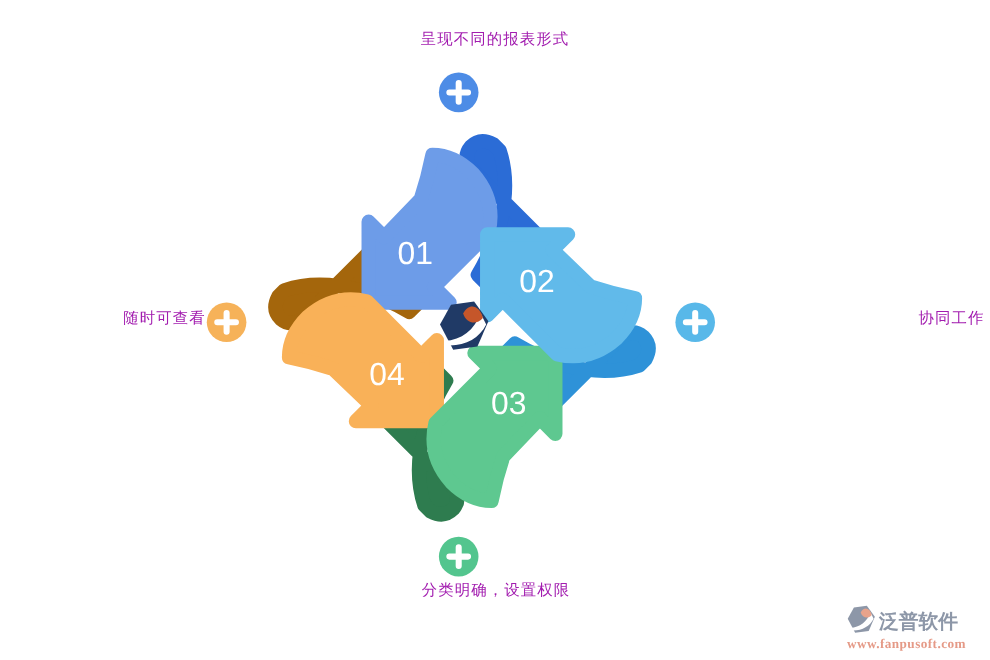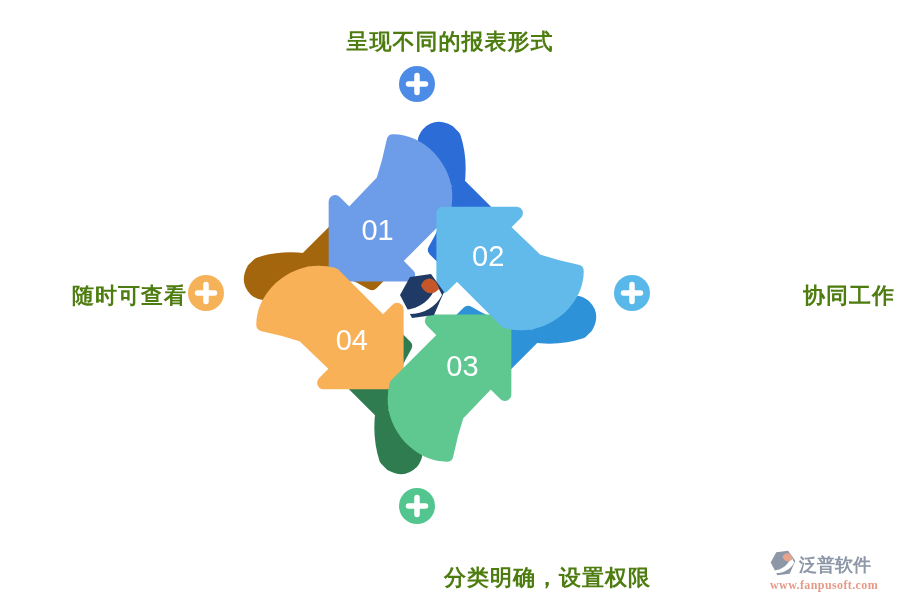--- a/index.html
+++ b/index.html
@@ -6,29 +6,29 @@
   body {
     width: 900px; height: 600px;
     background: #ffffff;
     position: relative;
     overflow: hidden;
     font-family: "Liberation Sans", "DejaVu Sans", sans-serif;
   }
   #stage { position: absolute; left: 0; top: 0; }
   .side-label {
     position: absolute;
-    font-size: 22px;
-    font-weight: 700;
-    color: #4d7c0f;
+    font-size: 14px;
+    font-weight: 400;
+    color: #a21caf;
     letter-spacing: 1px;
     white-space: nowrap;
   }
   .lbl-top    { left: 250px; top: 27px;  width: 400px; text-align: center; }
   .lbl-right  { left: 675px; top: 281px; width: 220px; text-align: right; }
-  .lbl-bottom { left: 251px; top: 563px; width: 400px; text-align: right; }
+  .lbl-bottom { left: 251px; top: 528px; width: 400px; text-align: center; }
   .lbl-left   { left: 37px;  top: 281px; width: 150px; text-align: right; }
   .ribbon { stroke-width: 13; stroke-linejoin: round; stroke-linecap: round; }
   .step-num {
     font-family: "Liberation Sans", "DejaVu Sans", sans-serif;
     font-size: 29px;
     fill: #ffffff;
     text-anchor: middle;
   }
   .plus-stroke { stroke: #ffffff; stroke-width: 5.5; stroke-linecap: round; fill: none; }
   .wm-brand {

